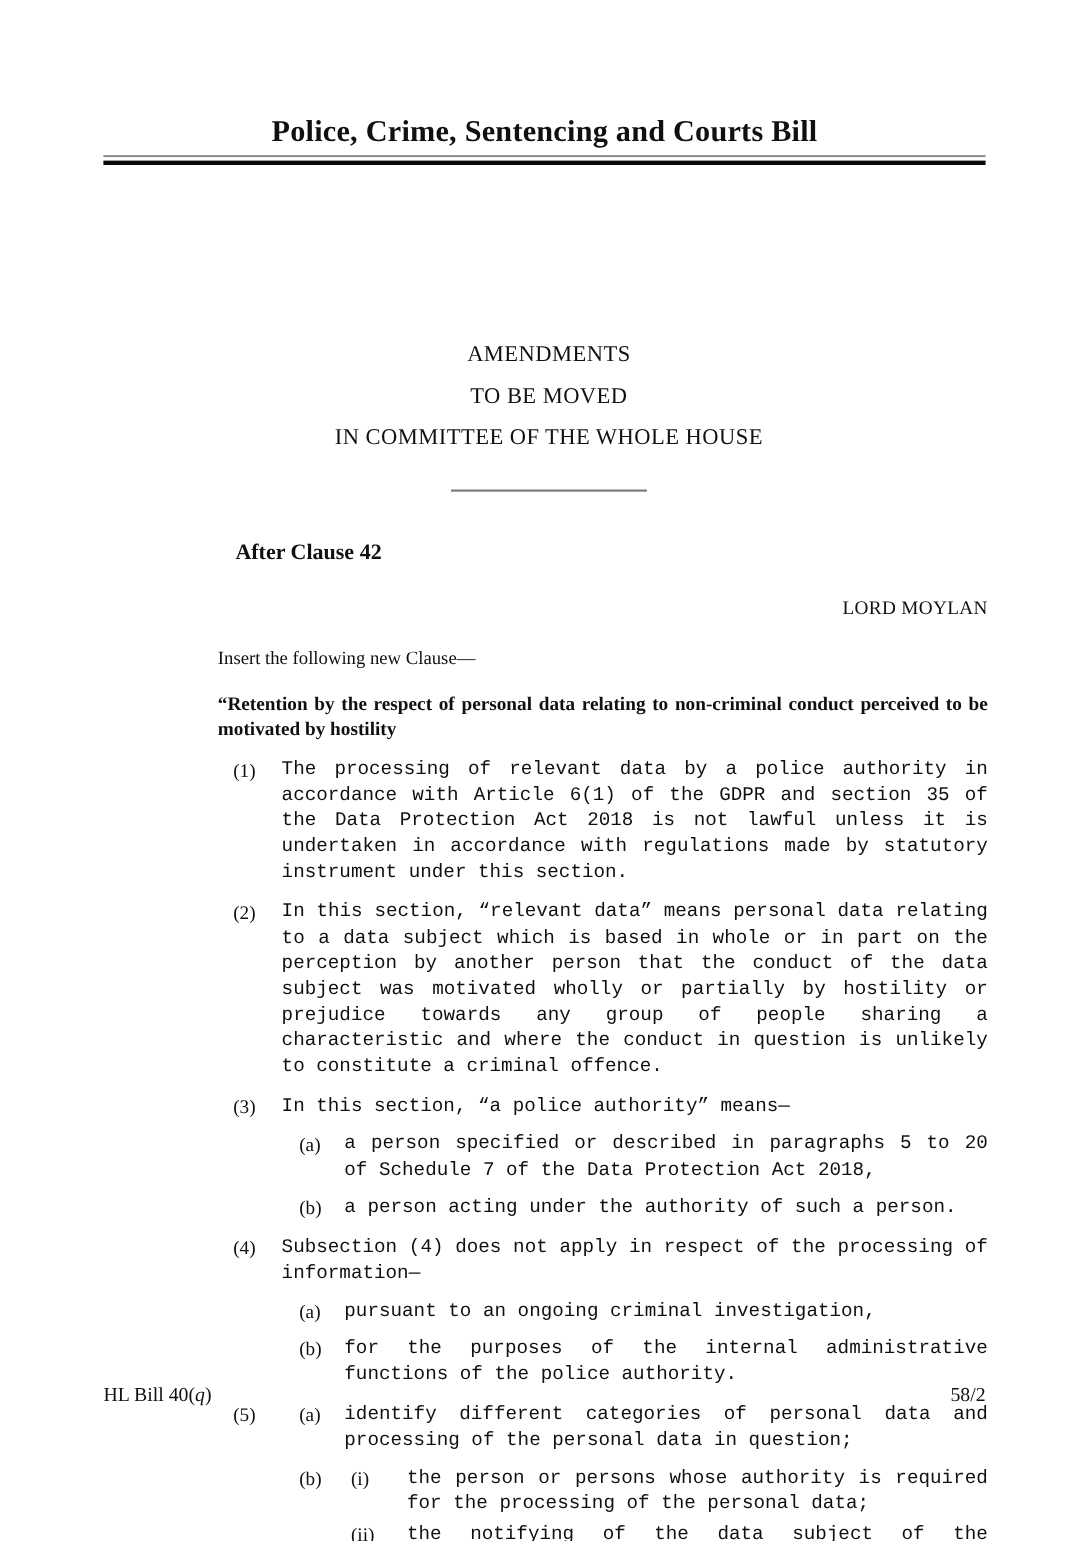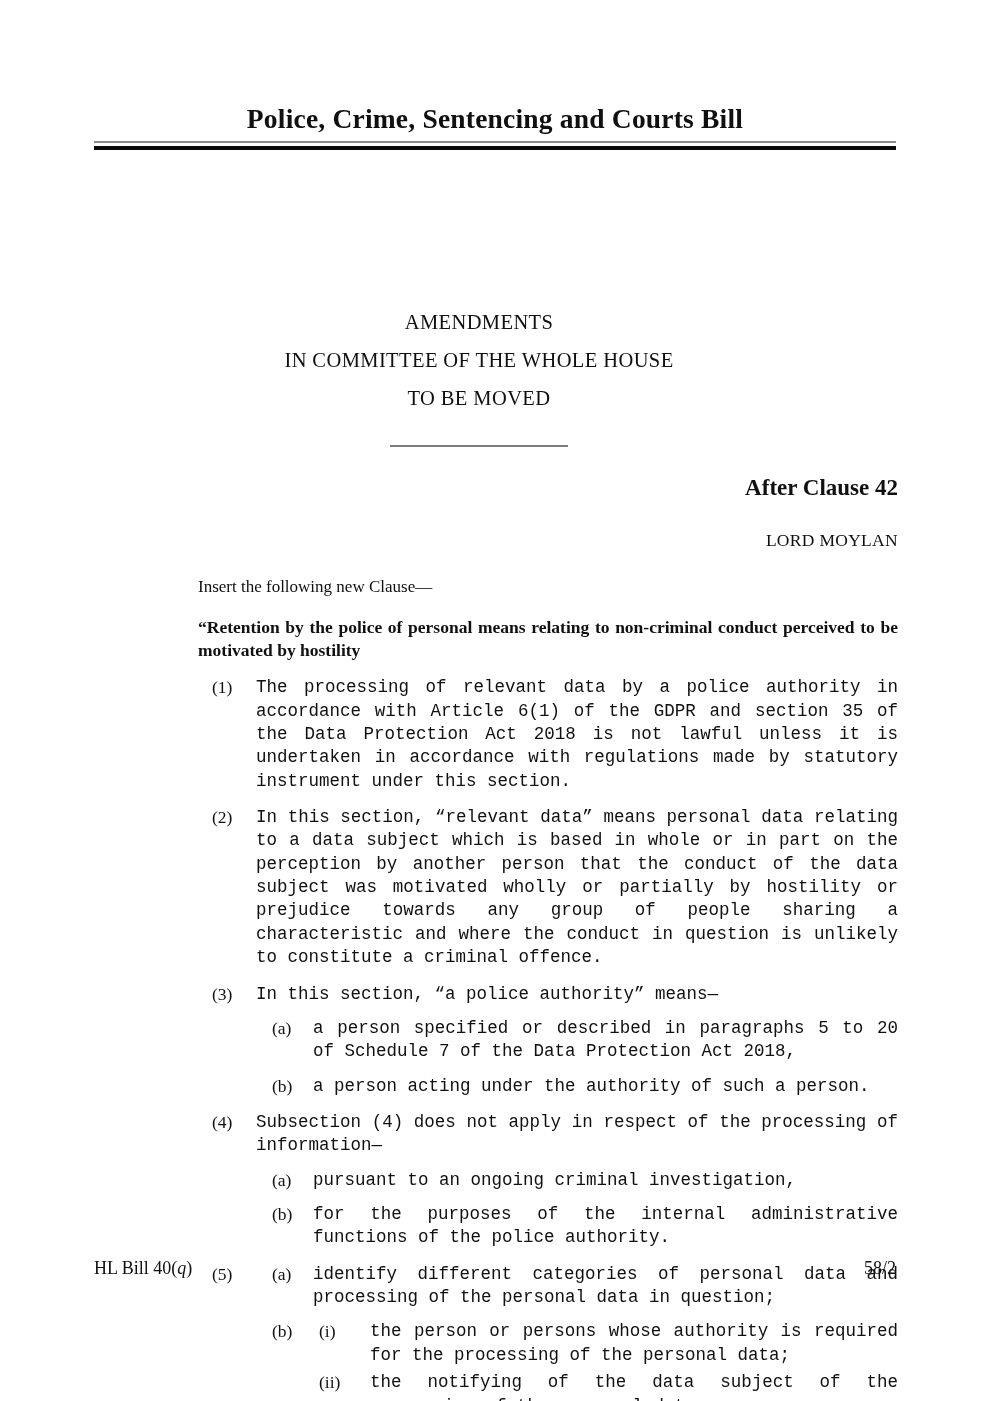--- a/index.html
+++ b/index.html
@@ -53,21 +53,21 @@
     background: #ffffff;
   }
   .double-rule .rule-thick {
     height: 4px;
     background: #0a0a0a;
   }
 
   
   .heading-block {
     position: absolute;
-    left: 78px;
+    left: 98px;
     top: 303px;
     width: 802px;
     text-align: center;
   }
   .heading-block .hline {
     font-size: 20.5px;
     line-height: 38px;
     letter-spacing: 0.4px;
   }
   .short-rule {
@@ -79,24 +79,24 @@
 
   
   .amendment {
     position: absolute;
     left: 198px;
     top: 474px;
     width: 700px;
   }
 
   .clause-ref {
-    font-size: 23px;
+    font-size: 20px;
     font-weight: bold;
-    text-align: right;
-    margin: 0;
+    text-align: left;
+    margin: 16px;
     line-height: 1.2;
   }
   .member-name {
     font-size: 17.5px;
     text-align: right;
     margin: 28px 0 0 0;
     letter-spacing: 0.3px;
     line-height: 1.2;
   }
   .insert-line {
@@ -201,34 +201,34 @@
   </div>
 
   <div class="double-rule" style="top:141px;">
     <div class="rule-thin"></div>
     <div class="rule-gap"></div>
     <div class="rule-thick"></div>
   </div>
 
   <div class="heading-block">
     <div class="hline">AMENDMENTS</div>
+    <div class="hline">TO BE MOVED</div>
     <div class="hline">IN COMMITTEE OF THE WHOLE HOUSE</div>
-    <div class="hline">TO BE MOVED</div>
     <div class="short-rule"></div>
   </div>
 
   <div class="amendment">
 
     <div class="clause-ref">After Clause 42</div>
 
     <div class="member-name">LORD MOYLAN</div>
 
     <div class="insert-line">Insert the following new Clause—</div>
 
-    <div class="clause-heading">“Retention by the police of personal means relating to non-criminal conduct perceived to be motivated by hostility</div>
+    <div class="clause-heading">“Retention by the respect of personal data relating to non-criminal conduct perceived to be motivated by hostility</div>
 
     <ol class="lvl1" id="subsection-list">
         <li class="item">
           <span class="marker">(1)</span>
           <span class="body-text">The processing of relevant data by a police authority in accordance with Article 6(1) of the GDPR and section 35 of the Data Protection Act 2018 is not lawful unless it is undertaken in accordance with regulations made by statutory instrument under this section.</span>
         </li>
         <li class="item">
           <span class="marker">(2)</span>
           <span class="body-text">In this section, “relevant data” means personal data relating to a data subject which is based in whole or in part on the perception by another person that the conduct of the data subject was motivated wholly or partially by hostility or prejudice towards any group of people sharing a characteristic and where the conduct in question is unlikely to constitute a criminal offence.</span>
         </li>

